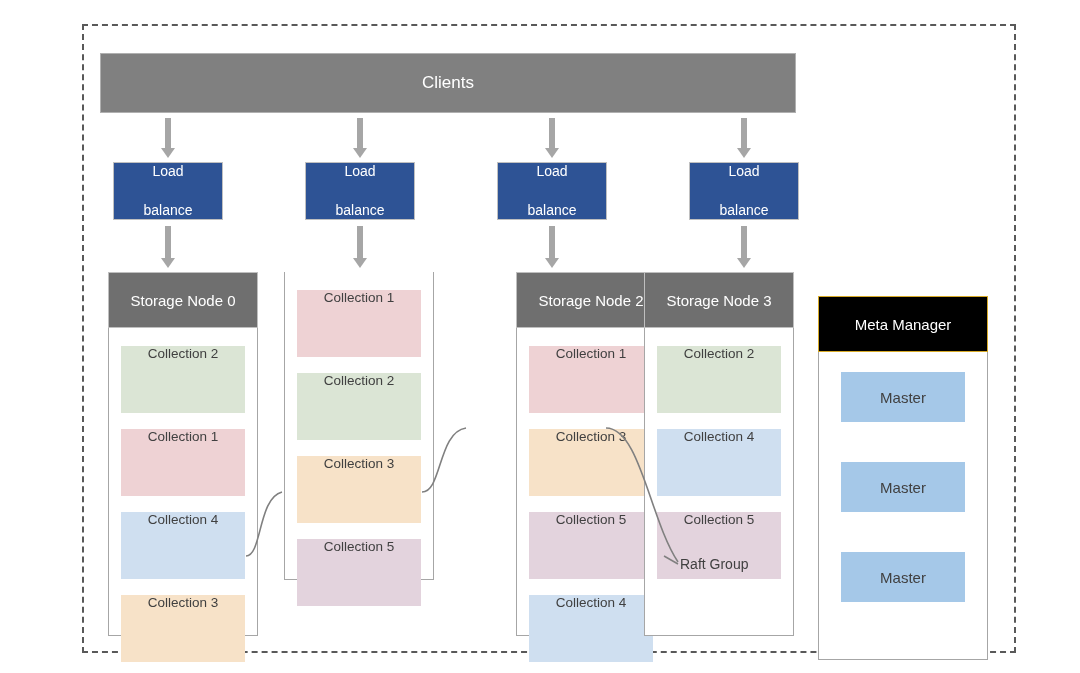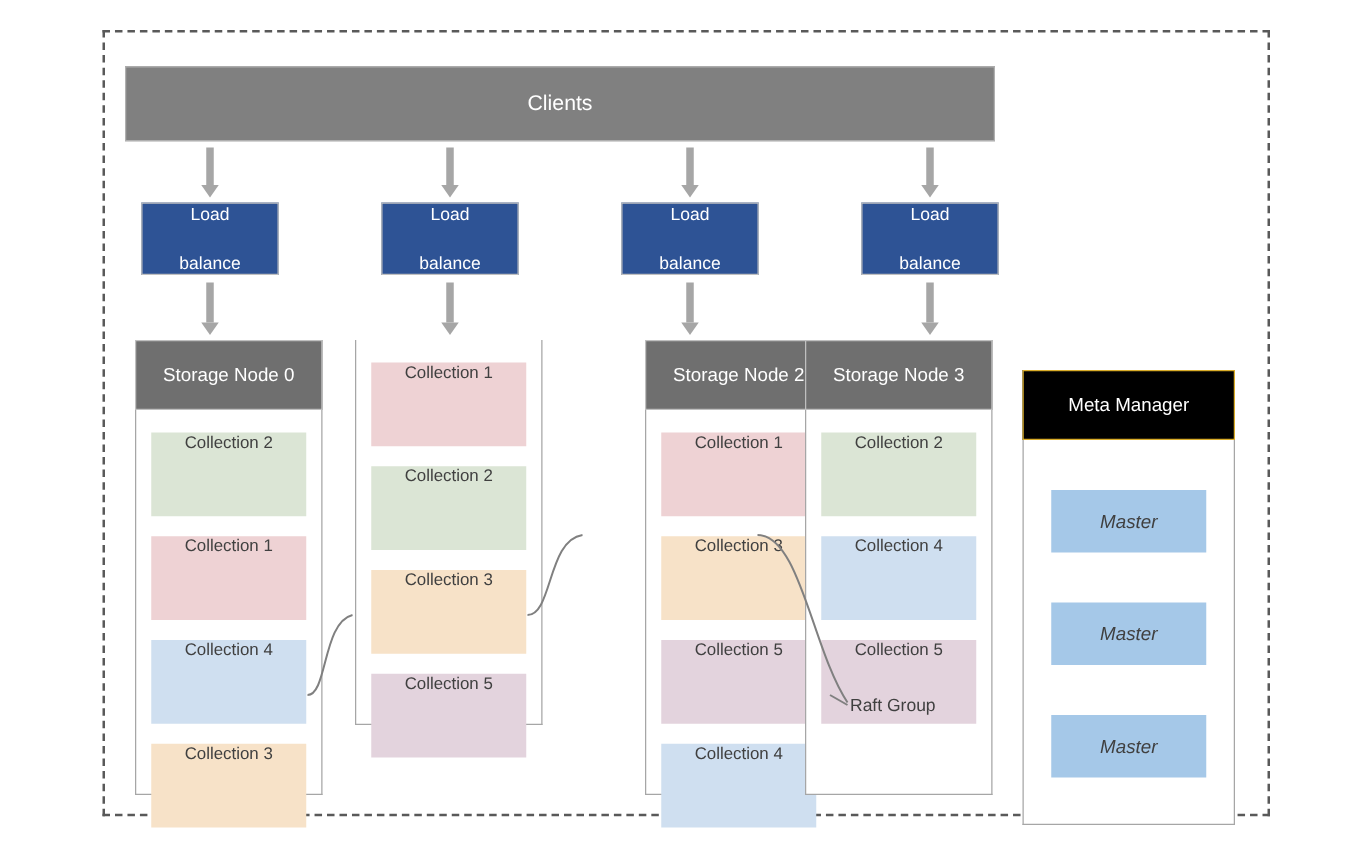--- a/index.html
+++ b/index.html
@@ -128,22 +128,21 @@
     height: 50px;
     margin: 0 10px 40px 10px;
     background: #a5c8e8;
     display: flex;
     align-items: center;
     justify-content: center;
     font-size: 15px;
     color: #404040;
   }
   .meta-body {
-    padding-top: 40px;
-    font-style: italic;
+    padding-top: 20px;
   }
 
   
   #raft-overlay {
     position: absolute;
     left: 0;
     top: 0;
     width: 1080px;
     height: 673px;
     pointer-events: none;

